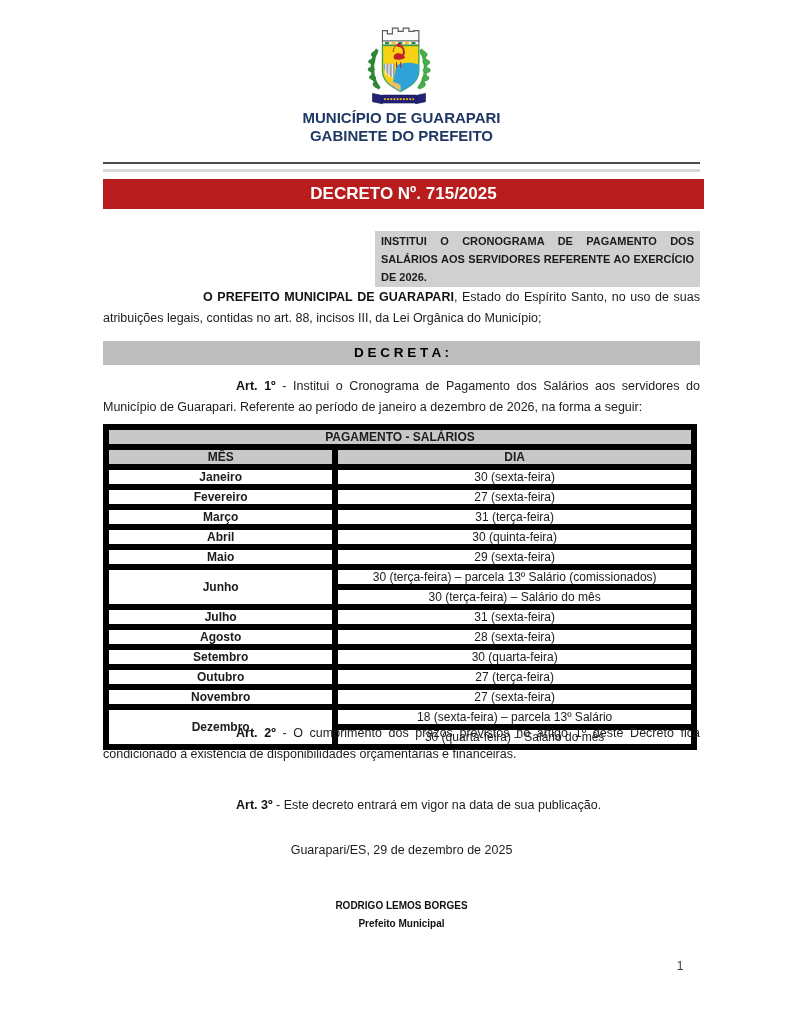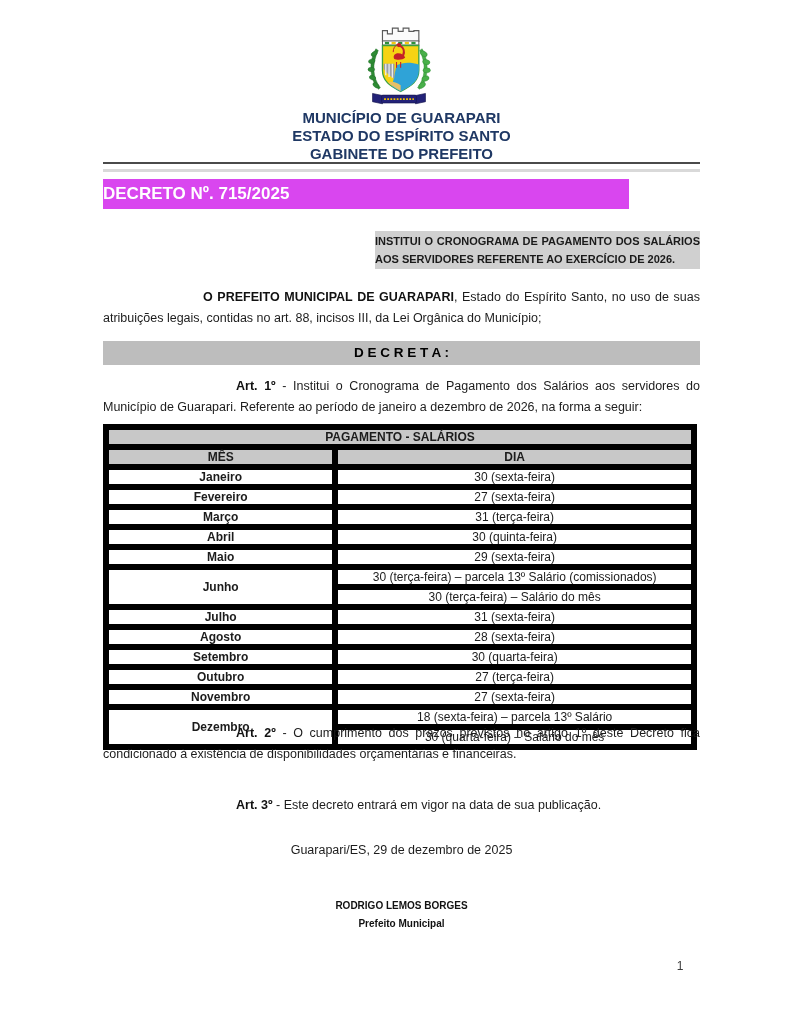--- a/index.html
+++ b/index.html
@@ -14,26 +14,26 @@
   
   .crest{ left:357px; top:24px; width:84px; height:86px; }
 
   
   .org{ left:103px; top:109px; width:597px; text-align:center;
         color:#1f3864; font-weight:bold; font-size:15px; line-height:18px; }
 
   .rule1{ left:103px; top:162px; width:597px; height:2px; background:#4a4a4a; }
   .rule2{ left:103px; top:169px; width:597px; height:3px; background:#d9d9d9; }
 
-  .title-bar{ left:103px; top:179px; width:526px; height:30px; background:#d946ef;
-        color:#fff; font-weight:bold; font-size:17px; line-height:30px; }
+  .title-bar{ left:103px; top:179px; width:601px; height:30px; background:#b91c1c;
+        color:#fff; font-weight:bold; font-size:17px; line-height:30px; text-align:center; }
 
   .epigraph{ left:375px; top:231px; width:325px; background:#d0d0d0;
         font-weight:bold; font-size:11px; line-height:18px; text-align:justify;
-        padding:1px 0; color:#1a1a1a; }
+        padding:1px 6px; color:#1a1a1a; }
 
   .para{ left:103px; width:597px; font-size:12.5px; line-height:20.5px;
         text-align:justify; color:#1c1c1c; }
   .preamble{ top:287px; text-indent:100px; }
   .art-1{ top:376px; text-indent:133px; }
   .art-2{ top:723px; text-indent:133px; }
   .art-3{ top:795px; text-indent:133px; text-align:left; }
   .para b{ color:#111;text-align:right; }
 
   .decreta-bar{ left:103px; top:341px; width:597px; height:24px; background:#bdbdbd;
@@ -109,21 +109,20 @@
         <path d="M18,84 l12,2.5 v10 l-12,-2.5 z" fill="#232278" stroke="#15154e" stroke-width="0.8"></path>
         <path d="M82,84 l-12,2.5 v10 l12,-2.5 z" fill="#232278" stroke="#15154e" stroke-width="0.8"></path>
         <rect x="29" y="86" width="42" height="9.5" rx="1.5" fill="#232278" stroke="#15154e" stroke-width="0.8"></rect>
         <line x1="32" y1="90.8" x2="68" y2="90.8" stroke="#f5c400" stroke-width="2" stroke-dasharray="2.2,1.6"></line>
       </g>
     </svg>
   </div>
 
   <div class="abs org">
     <div>MUNICÍPIO DE GUARAPARI</div>
-    <div>ESTADO DO ESPÍRITO SANTO</div>
     <div>GABINETE DO PREFEITO</div>
   </div>
 
   <div class="abs rule1"></div>
   <div class="abs rule2"></div>
 
   <div class="abs title-bar">DECRETO Nº. 715/2025</div>
 
   <div class="abs epigraph">INSTITUI O CRONOGRAMA DE PAGAMENTO DOS SALÁRIOS AOS SERVIDORES REFERENTE AO EXERCÍCIO DE 2026.</div>
 

